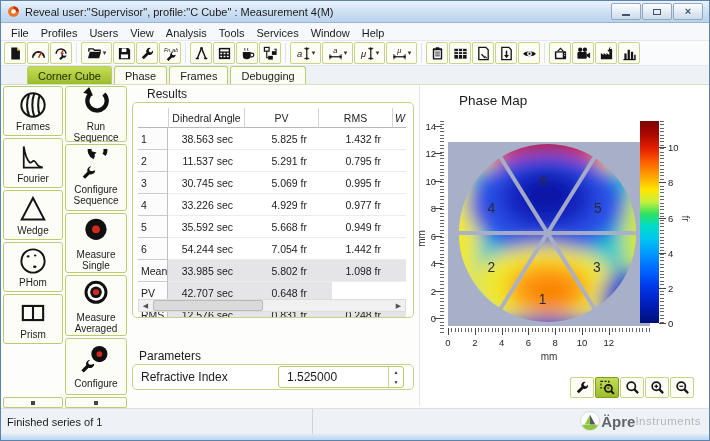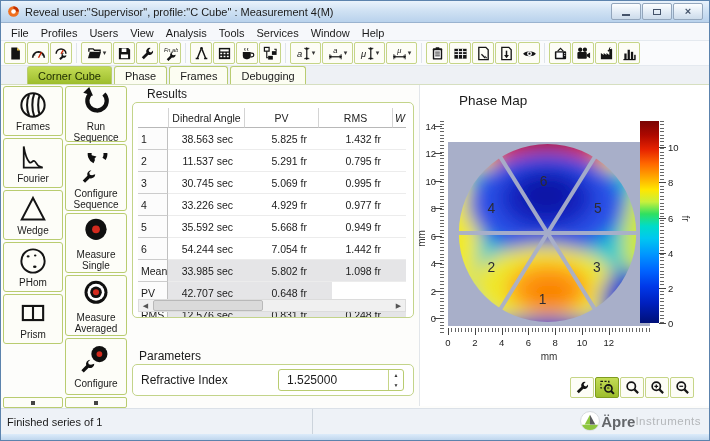--- a/index.html
+++ b/index.html
@@ -72,21 +72,21 @@
   .val{justify-content:flex-end;padding-right:11px;border-bottom:1px solid #ececec;}
   .val.c4{padding-right:0;}
   .trow.summary .val{background:#e5e5e7;}
   .h-scroll{position:absolute;left:5px;bottom:5px;width:268px;height:13px;background:#f0f0f0;border:1px solid #dcdcdc;
     box-sizing:border-box;display:flex;align-items:center;}
   .sc-arrow{width:13px;height:11px;font-size:7px;color:#555;display:flex;align-items:center;justify-content:center;}
   .sc-thumb{width:108px;height:9px;background:#dadada;border:1px solid #b9b9b9;border-radius:2px;margin-left:1px;}
   .sc-spacer{flex:1;}
   
   #paramsTitle{left:10px;top:264px;}
-  .ppanel{position:absolute;left:3px;top:279px;width:282px;height:32px;border:1px solid #c3d48a;border-radius:5px;
+  .ppanel{position:absolute;left:3px;top:279px;width:282px;height:26px;border:1px solid #c3d48a;border-radius:5px;
     background:#fff;box-sizing:border-box;display:flex;align-items:center;padding:8px 8px;}
   .pfield-label{font-size:12px;}
   .spinbox{position:absolute;left:145px;width:126px;height:22px;border:1px solid #b9cc70;border-radius:3px;background:#fff;
     display:flex;align-items:center;box-sizing:border-box;}
   .spin-value{flex:1;font-size:12px;padding-left:8px;}
   .spinner{width:14px;height:100%;border-left:1px solid #c6d587;display:flex;flex-direction:column;}
   .spin-btn{flex:1;display:flex;align-items:center;justify-content:center;font-size:5px;color:#333;}
   
   .phase-panel{position:absolute;left:418px;top:84px;width:290px;height:321px;background:#fff;border-left:1px solid #e2e6ea;}
   .pm-title{position:absolute;left:39px;top:8px;width:202px;text-align:left;font-size:13.5px;color:#1b1b1b;}
@@ -474,21 +474,21 @@
   <div class="sidecol" id="colActions">
       <div class="act-btn" style="height: 56px;">
         <div class="act-icon">
           <svg viewBox="0 0 40 40">
             <path d="M14 8.6A11.4 11.4 0 1 0 29.3 9.4" fill="none" stroke="#101010" stroke-width="5"></path>
             <path d="M16.5 11.5L5 8l7-6.8z" fill="#101010"></path>
           </svg>
         </div>
         <div class="act-label">Run Sequence</div>
       </div>
-      <div class="act-btn" style="height: 68px; justify-content: flex-end;">
+      <div class="act-btn" style="height: 68px;">
         <div class="act-icon">
           <svg viewBox="0 0 40 40">
             <path d="M26.5 7.8A9.3 9.3 0 1 0 15 11" fill="none" stroke="#101010" stroke-width="4.6" transform="translate(3 -1)"></path>
             <path d="M13 10.5L9.5 3l8 2.2z" fill="#101010" transform="translate(3 -1)"></path>
             <g transform="translate(-6 16) scale(0.82)">
               <path d="M30.6 10.9a6 6 0 0 1-7.9 5.7L16 23.3 12.7 20l6.7-6.7a6 6 0 0 1 5.7-7.9l-3.1 3.1.9 3.1 3.1.9z" fill="#101010"></path>
             </g>
           </svg>
         </div>
         <div class="act-label">Configure Sequence</div>

